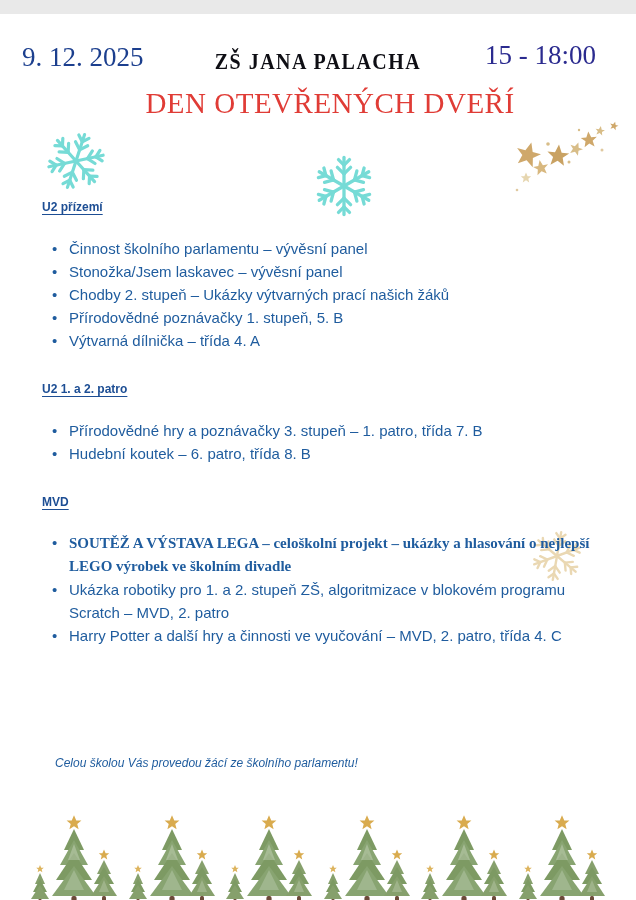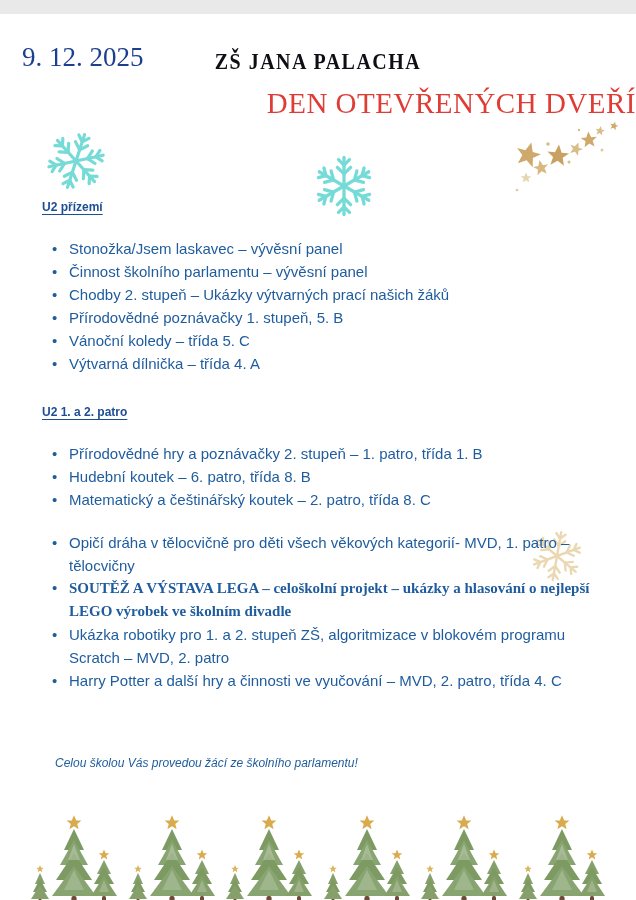--- a/index.html
+++ b/index.html
@@ -16,21 +16,21 @@
   .hdr-school{
     position:absolute;left:0;right:0;top:36px;text-align:center;
     font-family:"Liberation Serif", serif;font-weight:700;font-size:20px;
     letter-spacing:1.5px;color:#0e0e14;transform:scaleY(1.12);
   }
   .hdr-time{
     position:absolute;right:40px;top:26px;
     font-family:"Liberation Serif", serif;font-size:27px;color:#2b2b8f;
   }
   .hdr-title{
-    position:absolute;left:0;right:0;top:73px;text-align:right;
+    position:absolute;left:0;right:0;top:73px;text-align:center;
     font-family:"Liberation Serif", serif;font-size:29px;color:#e03c36;
     letter-spacing:0.5px;
     padding-left:24px;
   }
   
   .deco{position:absolute;z-index:0;}
   .sf-a{left:44px;top:115px;width:64px;height:64px;transform:rotate(18deg);}
   .sf-b{left:311px;top:139px;width:66px;height:66px;}
   .stars-cluster{left:503px;top:106px;width:122px;height:80px;}
   .sf-gold{left:529px;top:514px;width:56px;height:56px;transform:rotate(10deg);opacity:.9;}
@@ -109,20 +109,21 @@
       <polygon points="76,70 71,82 81,82" fill="#ffffff" opacity="0.2"></polygon>
       <rect x="74" y="86" width="4" height="8" rx="1.5" fill="#6d4a39"></rect>
     </g>
   </defs>
 </svg>
 
 <div class="page">
 
   <div class="hdr-date">9. 12. 2025</div>
   <div class="hdr-school">ZŠ JANA PALACHA</div>
+  <div class="hdr-time">15 - 18:00</div>
   <div class="hdr-title">DEN OTEVŘENÝCH DVEŘÍ</div>
 
   <svg class="deco sf-a" viewBox="-30 -30 60 60">
     <use href="#snowflake" stroke="#76dbd6" stroke-width="3"></use>
   </svg>
   <svg class="deco sf-b" viewBox="-30 -30 60 60">
     <use href="#snowflake" stroke="#76dbd6" stroke-width="3"></use>
   </svg>
   <svg class="deco stars-cluster" viewBox="0 0 122 80">
     <use href="#star5" transform="translate(25,35) scale(1.3) rotate(15)" fill="#cfa86b"></use>
@@ -140,37 +141,35 @@
     <circle cx="76" cy="10" r="1.2" fill="#d8bd88"></circle>
   </svg>
   <svg class="deco sf-gold" viewBox="-30 -30 60 60">
     <use href="#snowflake" stroke="#e8d4ab" stroke-width="2.6"></use>
   </svg>
 
   <div class="content">
 
     <h2 class="sec-heading">U2 přízemí</h2>
     <ul class="bullets">
+      <li>Činnost školního parlamentu – vývěsní panel</li>
       <li>Stonožka/Jsem laskavec – vývěsní panel</li>
-      <li>Činnost školního parlamentu – vývěsní panel</li>
       <li>Chodby 2. stupeň – Ukázky výtvarných prací našich žáků</li>
       <li>Přírodovědné poznávačky 1. stupeň, 5. B</li>
-      <li>Vánoční koledy – třída 5. C</li>
       <li>Výtvarná dílnička – třída 4. A</li>
     </ul>
 
     <h2 class="sec-heading gap">U2 1. a 2. patro</h2>
     <ul class="bullets">
-      <li>Přírodovědné hry a poznávačky 2. stupeň – 1. patro, třída 1. B</li>
+      <li>Přírodovědné hry a poznávačky 3. stupeň – 1. patro, třída 7. B</li>
       <li>Hudební koutek – 6. patro, třída 8. B</li>
-      <li>Matematický a češtinářský koutek – 2. patro, třída 8. C</li>
     </ul>
 
+    <h2 class="sec-heading gap">MVD</h2>
     <ul class="bullets">
-      <li>Opičí dráha v tělocvičně pro děti všech věkových kategorií- MVD, 1. patro – tělocvičny</li>
       <li class="bold">SOUTĚŽ A VÝSTAVA LEGA – celoškolní projekt – ukázky a hlasování o nejlepší LEGO výrobek ve školním divadle</li>
       <li>Ukázka robotiky pro 1. a 2. stupeň ZŠ, algoritmizace v blokovém programu Scratch – MVD, 2. patro</li>
       <li>Harry Potter a další hry a činnosti ve vyučování – MVD, 2. patro, třída 4. C</li>
     </ul>
 
   </div>
 
   <div class="footer-note">Celou školou Vás provedou žácí ze školního parlamentu!</div>
 
   <div class="trees-row">

